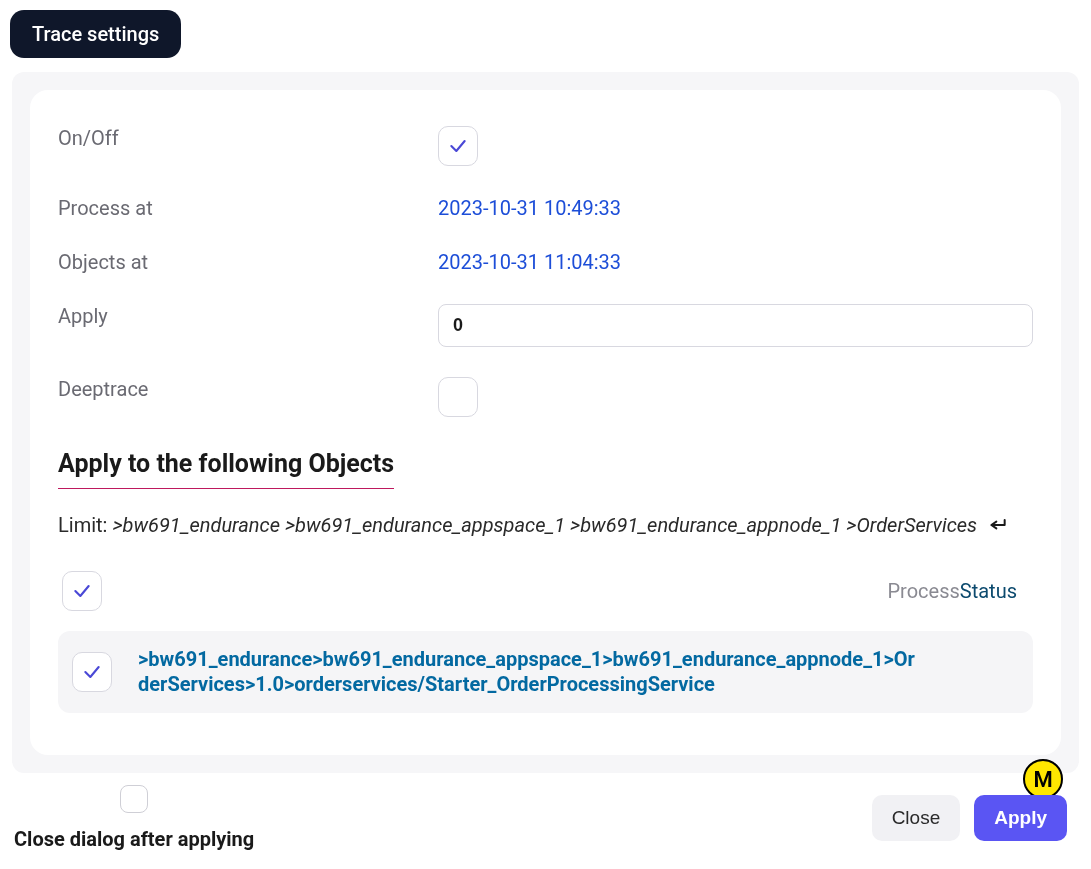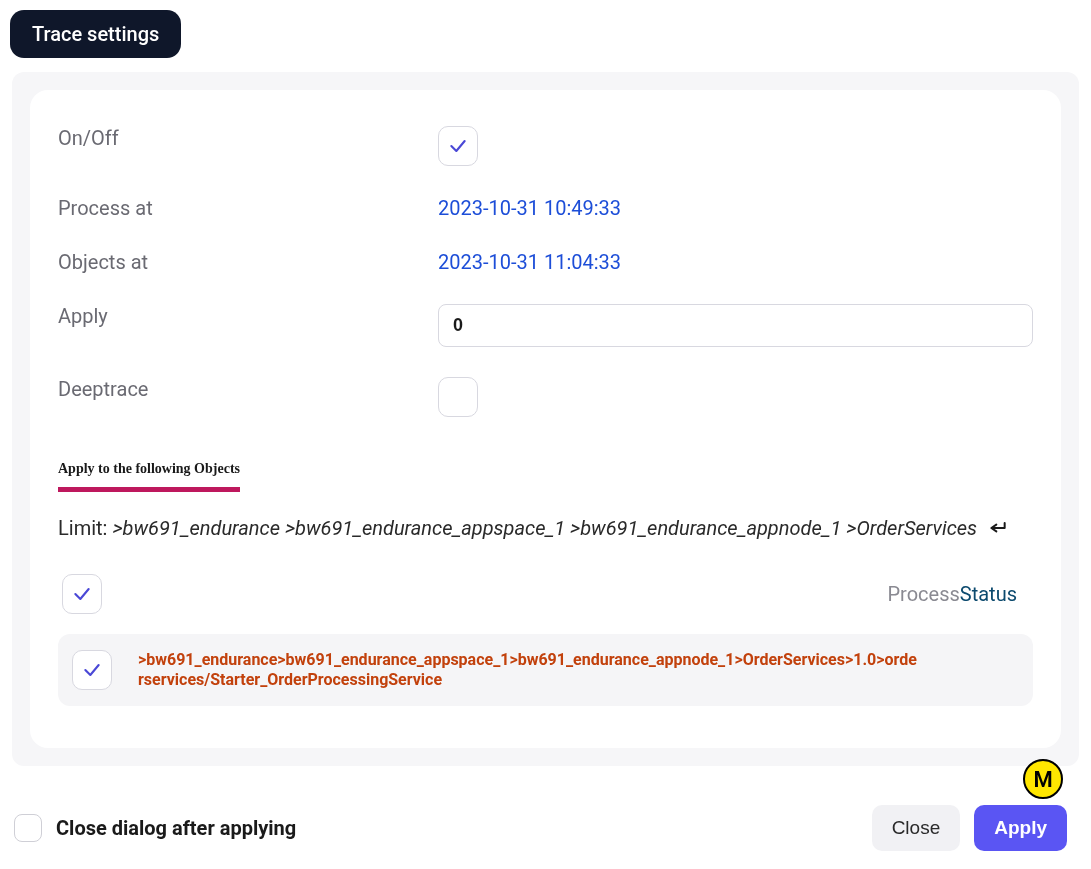--- a/index.html
+++ b/index.html
@@ -65,28 +65,27 @@
     width: 100%;
     border: 1.5px solid #d8d8e0;
     border-radius: 8px;
     padding: 10px 14px;
     font-size: 18px;
     font-weight: 700;
     color: #1a1a1a;
     outline: none;
   }
   .section-title {
-    font-size: 14px;
+    font-size: 25px;
     font-weight: 700;
     color: #1a1a1a;
     margin-top: 12px;
     padding-bottom: 10px;
     display: inline-block;
-    border-bottom: 5px solid #be185d;
-    font-family: Liberation Serif, serif;
+    border-bottom: 1px solid #be185d;
   }
   .scope-line {
     margin-top: 18px;
     font-size: 20px;
     color: #2a2a2a;
     line-height: 1.8;
   }
   .scope-label { font-style: normal; }
   .scope-path { font-style: italic; }
   .return-icon { display: inline-block; margin-left: 6px; vertical-align: middle; }
@@ -111,40 +110,41 @@
   .list-row {
     display: flex;
     align-items: center;
     background: #f5f5f7;
     border-radius: 12px;
     padding: 16px 14px;
     margin-top: 20px;
   }
   .row-text {
     margin-left: 26px;
-    font-size: 16px;
-    font-weight: 700;
-    color: #c2410c;
+    font-size: 20px;
+    font-weight: 700;
+    color: #0369a1;
     line-height: 1.25;
     max-width: 780px;
     word-break: break-word;
   }
   .footer {
     position: absolute;
     left: 0;
     right: 0;
     bottom: 18px;
     display: flex;
     align-items: center;
     padding: 0 24px 0 14px;
   }
   .footer-left {
     display: flex;
     align-items: center;
     gap: 14px;
+    flex-direction: column;
   }
   .footer-checkbox {
     width: 28px;
     height: 28px;
     border: 1.5px solid #cfcfd6;
     border-radius: 8px;
     background: #fff;
     cursor: pointer;
   }
   .footer-label {
@@ -215,21 +215,21 @@
       <div class="form-control readonly-value">2023-10-31 11:04:33</div>
     </div>
 
     <div class="form-row">
       <div class="form-label">Apply</div>
       <div class="form-control">
         <input class="text-input" type="text" value="0" style="">
       </div>
     </div>
 
-    <div class="form-row" style="margin-bottom:32px;">
+    <div class="form-row" style="margin-bottom:20px;">
       <div class="form-label">Deeptrace</div>
       <div class="form-control">
         <div class="checkbox"></div>
       </div>
     </div>
 
     <div class="section-title">Apply to the following Objects</div>
 
     <div class="scope-line">
       <span class="scope-label">Limit: </span><span class="scope-path">&gt;bw691_endurance &gt;bw691_endurance_appspace_1 &gt;bw691_endurance_appnode_1 &gt;OrderServices</span>

